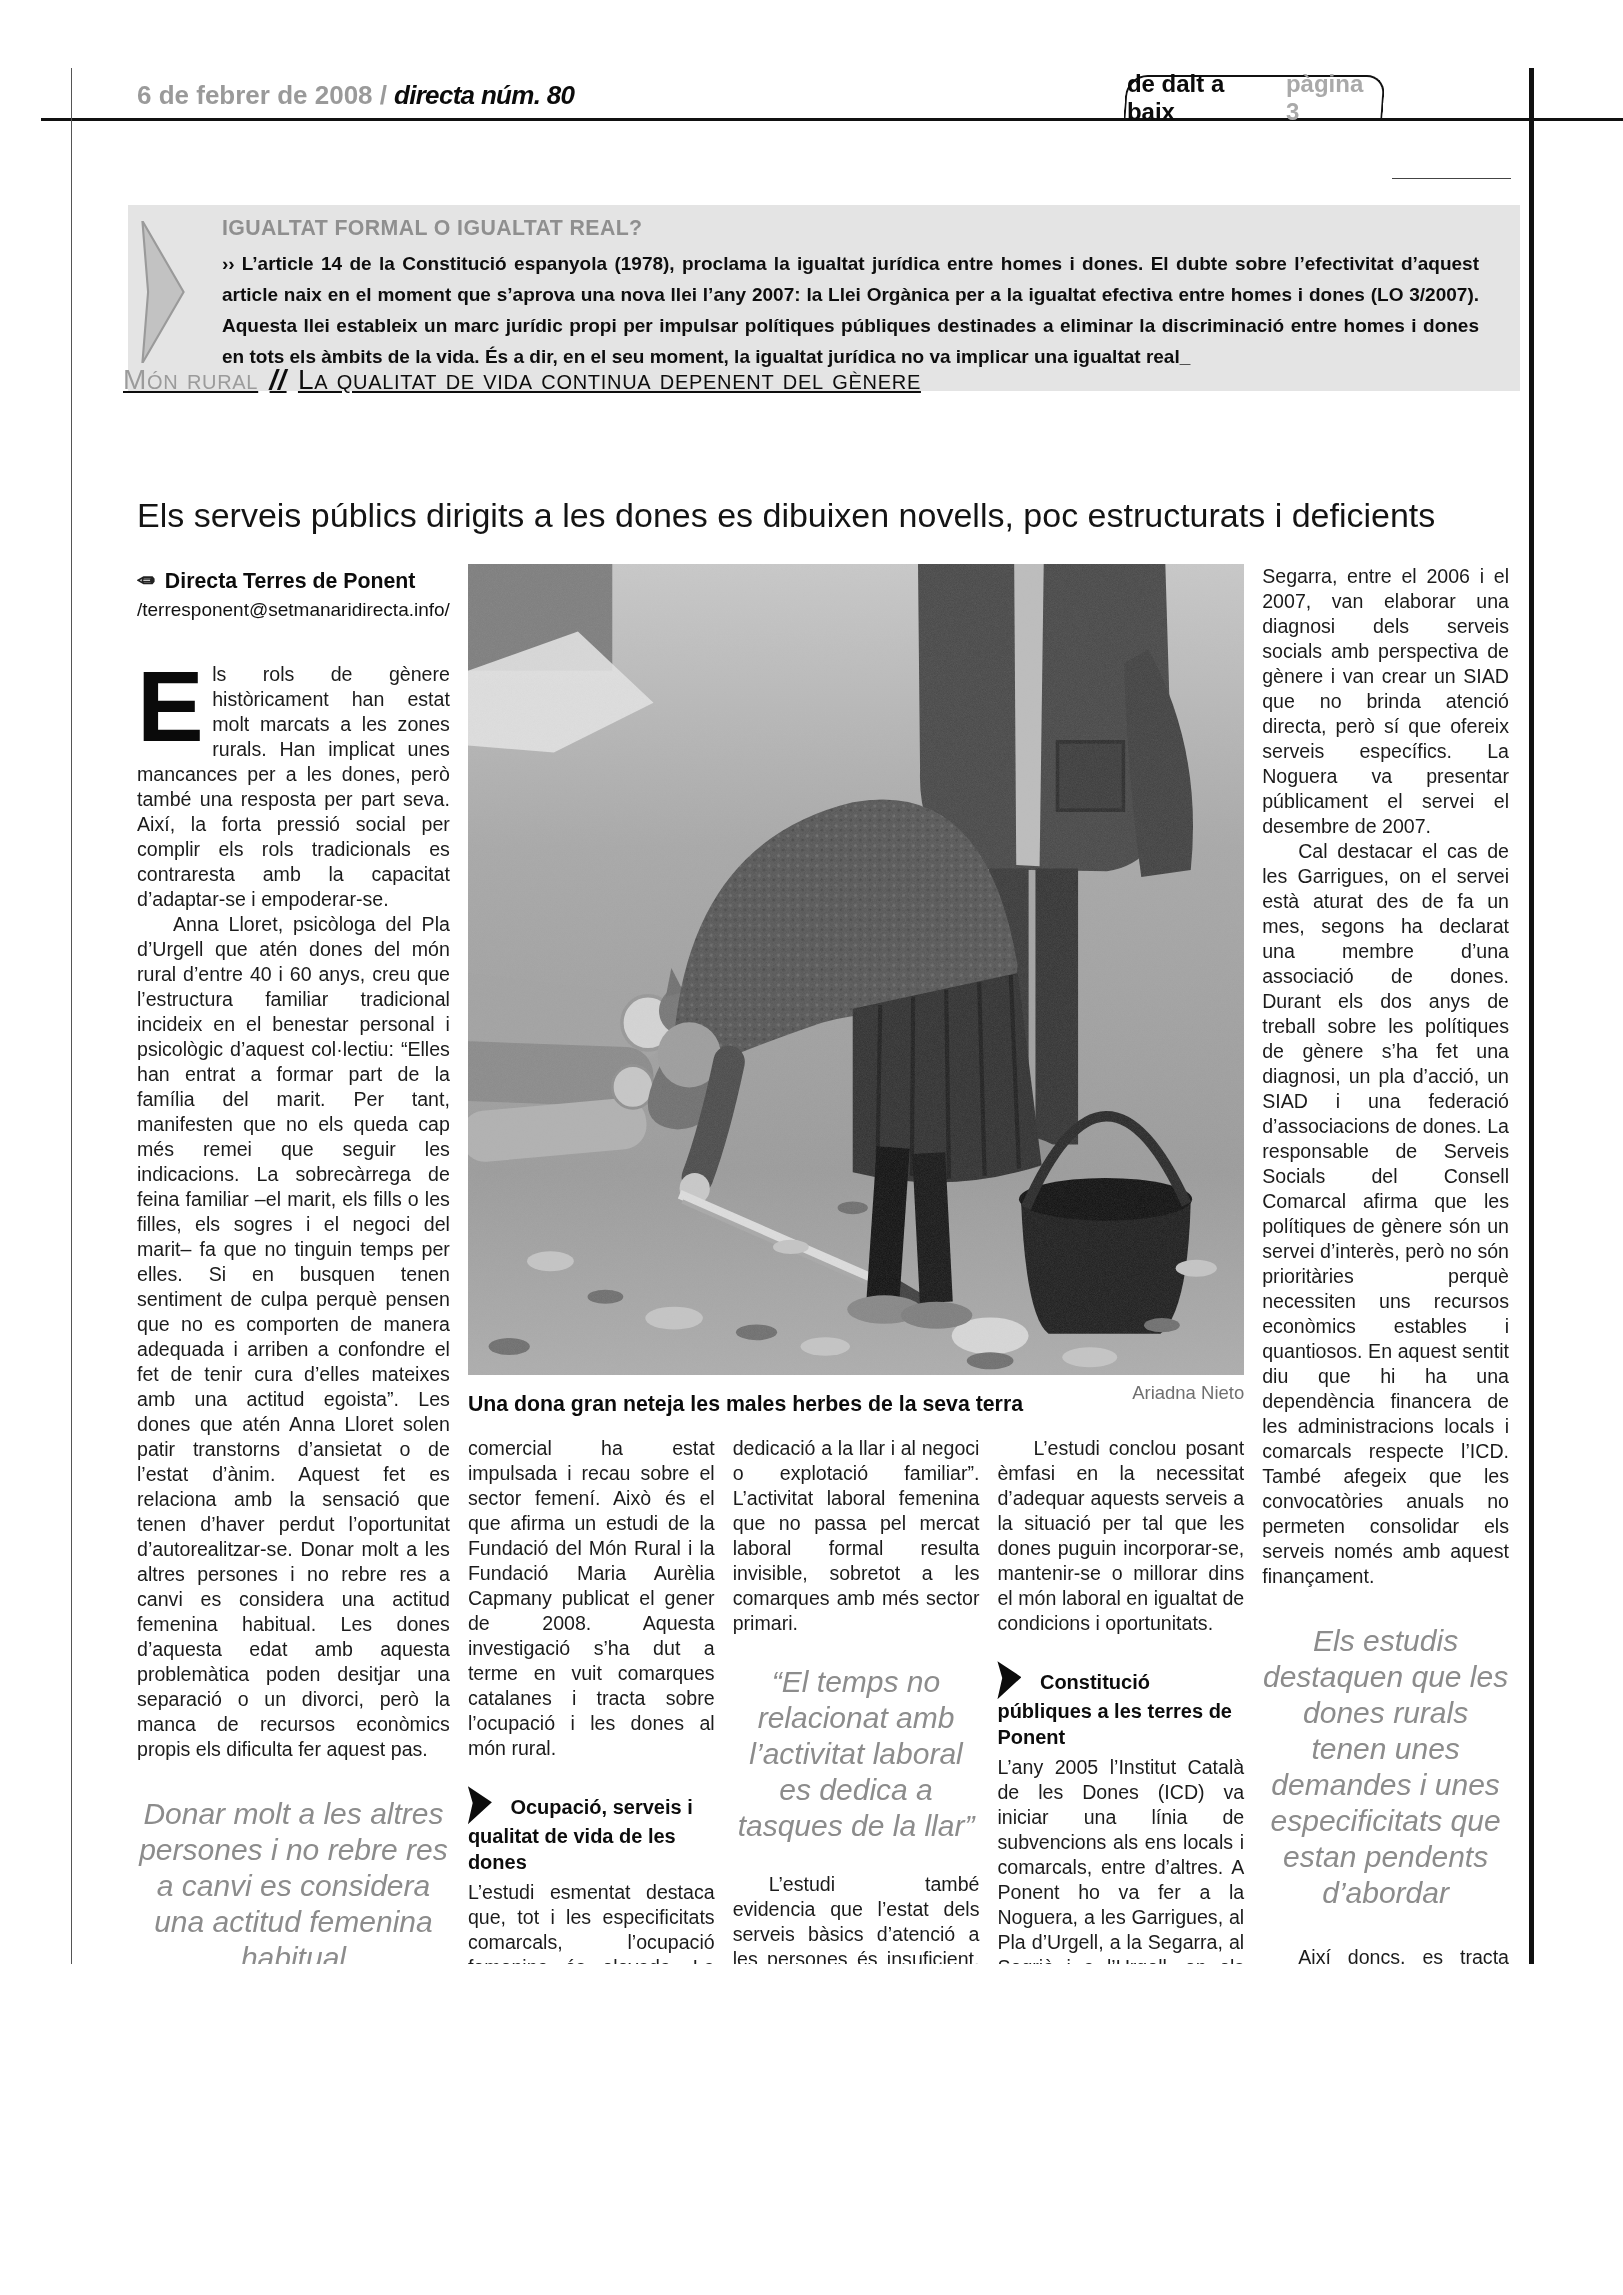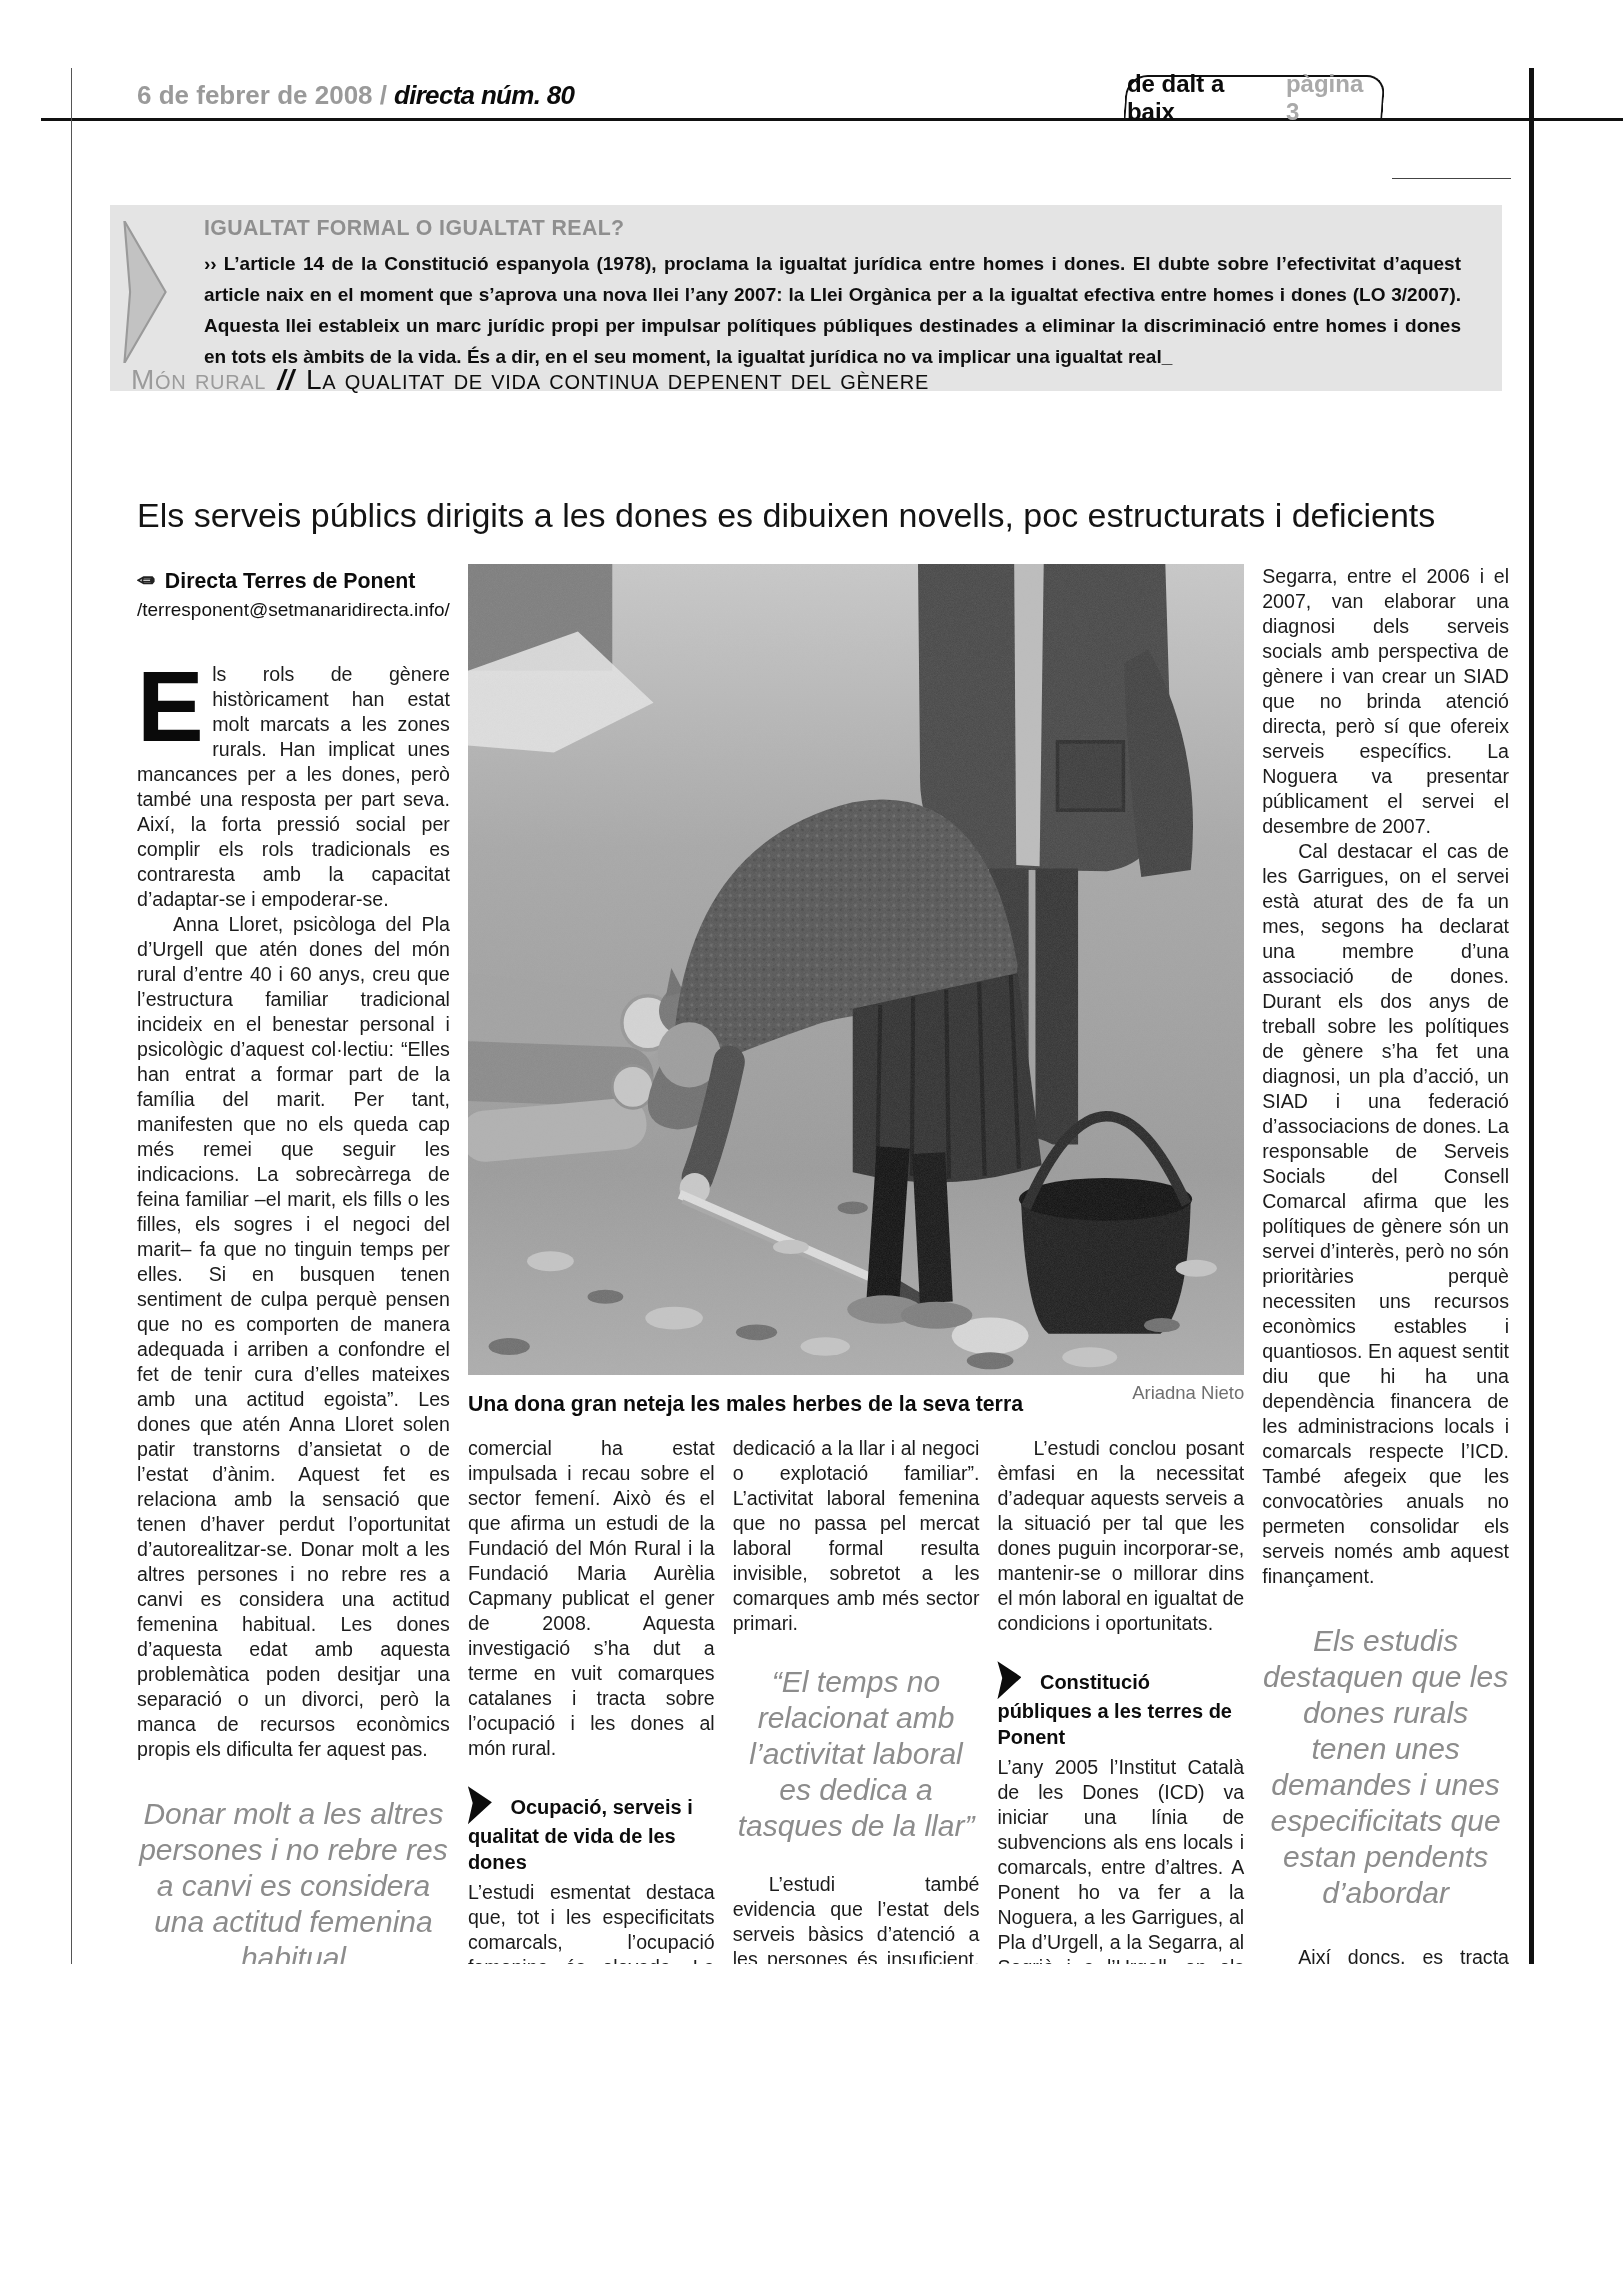--- a/index.html
+++ b/index.html
@@ -19,30 +19,30 @@
   .dateline .slash{color:#9a9a9a;margin:0 7.1px;}
   .dateline .brand{color:#0b0b0b;font-style:italic;letter-spacing:-0.7px;}
   .tab{position:absolute;left:1125px;top:75px;width:255px;height:41px;background:#fff;
        border:2.8px solid #111;border-bottom:none;border-radius:21.3px 18.5px 0 0;
        display:flex;align-items:center;justify-content:center;gap:8.5px;
        font-size:24px;font-weight:bold;transform:skewX(-4deg);z-index:2;}
   .tab .tab-section{color:#0b0b0b;transform:skewX(4deg);}
   .tab .tab-page{color:#a9a9a9;transform:skewX(4deg);}
 
   
-  .infobox{position:absolute;left:110px;top:205px;width:1392px;box-sizing:border-box;
+  .infobox{position:absolute;left:128px;top:205px;width:1392px;box-sizing:border-box;
            background:#e4e4e4;padding:11.4px 41px 18.5px 94px;}
   .infobox .arrow{position:absolute;left:10px;top:15.6px;}
   .infobox h3{margin:0 0 7.1px 0;font-size:21.3px;font-weight:bold;color:#8f8f8f;letter-spacing:0.4px;}
   .infobox .ib-body{font-size:19px;line-height:31px;font-weight:bold;color:#0d0d0d;text-align:justify;margin:0;}
   .infobox .marker{margin-right:7.1px;}
 
   
-  .kicker{position:absolute;left:131px;top:364px;font-size:28px;font-variant:small-caps;
-          letter-spacing:0.7px;white-space:nowrap;color:#0d0d0d;}
+  .kicker{position:absolute;left:123px;top:364px;font-size:28px;font-variant:small-caps;
+          letter-spacing:0.7px;white-space:nowrap;color:#0d0d0d;text-decoration:underline;}
   .kicker .kicker-section{color:#9b9b9b;}
   .kicker .slashes{font-style:italic;font-weight:bold;margin:0 11.4px;}
   h1.headline{position:absolute;left:134px;top:390px;margin:0;width:1380px;
           font-size:80px;font-weight:bold;letter-spacing:-2.1px;line-height:1.05;color:#050505;}
   h2.subheadline{position:absolute;left:137px;top:496px;margin:0;width:1372px;
           font-size:34px;font-weight:400;color:#141414;letter-spacing:0;}
 
   
   .content{position:absolute;left:137px;top:564px;width:1372px;height:1685px;overflow:hidden;
            display:grid;grid-template-columns:repeat(5,1fr);column-gap:18px;

